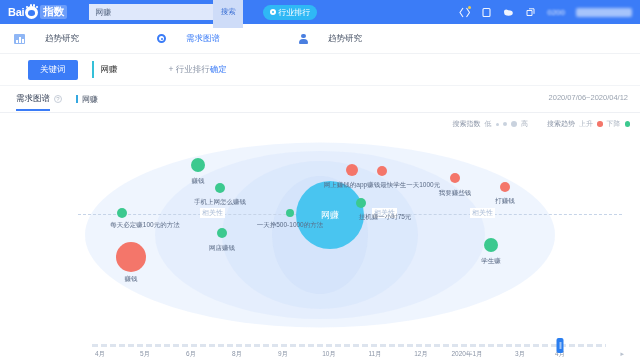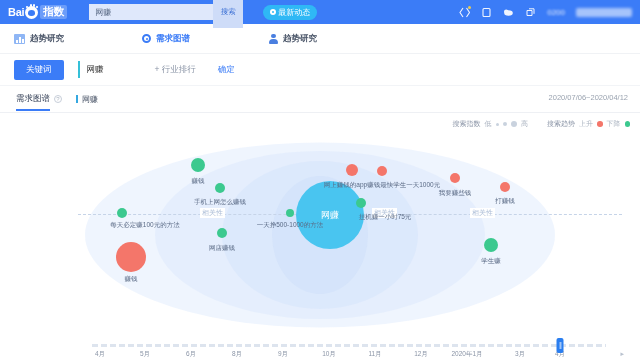--- a/index.html
+++ b/index.html
@@ -108,21 +108,21 @@
     width: 56px; height: 9px; background: rgba(255,255,255,0.55);
     filter: blur(1.6px); border-radius: 2px;
   }
 
   
   .modbar {
     height: 30px; display: flex; align-items: center;
     background: #fff; border-bottom: 1px solid #f0f2f5;
     padding-left: 14px; gap: 78px;
   }
-  .modtab { display: flex; align-items: center; gap: 5px; cursor: pointer; font-weight: bold; }
+  .modtab { display: flex; align-items: center; gap: 20px; cursor: pointer; }
   .modtab-label { font-size: 8.5px; color: #4a5568; }
   .modtab.active .modtab-label { color: #3b7cf7; }
   .mico-trend {
     width: 11px; height: 10px; position: relative;
     background: linear-gradient(to top, #8fb6f5 0%, #8fb6f5 100%);
     border-radius: 1px; overflow: hidden;
   }
   .mico-trend i {
     position:absolute; bottom:1px; width:2px; background:#fff;
   }
@@ -146,41 +146,41 @@
     width:4.5px; height:4.5px; border-radius:50%; background:#4a7fe0;
   }
   .mico-person::after {
     content:""; position:absolute; left:0.5px; top:5px;
     width:9px; height:5px; border-radius: 4px 4px 1px 1px; background:#4a7fe0;
   }
 
   
   .kwrow {
     height: 32px; display: flex; align-items: center;
-    padding-left: 14px; gap: 0; background:#fff;
+    padding-left: 28px; gap: 0; background:#fff;
     border-bottom: 1px solid #f2f4f7;
   }
   .kw-btn {
     background: #3b7cf7; color: #fff; font-size: 8.5px;
     padding: 4px 12px; border-radius: 2px; cursor: pointer;
     border: none;
   }
   .kw-field {
     margin-left: 14px; display: flex; align-items: center;
     border-left: 2px solid #35c0d8; padding-left: 7px; height: 17px;
   }
   .kw-field input {
     border: none; outline: none; font-size: 8.5px; color: #333;
     width: 64px; font-family: "Liberation Sans", sans-serif;
   }
   .kw-add {
     font-size: 8.5px; color: #8a94a6; cursor: pointer; margin-left: 4px;
   }
   .kw-ok {
-    font-size: 8.5px; color: #3b7cf7; cursor: pointer; margin-left: 22px;
+    font-size: 8.5px; color: #3b7cf7; cursor: pointer; 
   }
 
   
   .subrow {
     height: 27px; display: flex; align-items: center;
     padding-left: 16px; position: relative;
     border-bottom: 1px solid #eef0f4;
     background: #fff;
   }
   .subtab {
@@ -315,21 +315,21 @@
     </div>
 
     <div class="search-wrap">
       <input class="search-box" type="text" value="网赚" style="">
       <button class="search-btn">搜索</button>
     </div>
 
 
     <div class="rank-pill">
       <span class="dot"></span>
-      <span>最新动态</span>
+      <span>行业排行</span>
     </div>
 
     <div class="top-right">
       <span class="ticon">
         <svg width="11" height="11" viewBox="0 0 11 11">
           <path d="M4 1 L1 5.5 L4 10" stroke="#fff" stroke-width="1.1" fill="none"></path>
           <path d="M7.5 1 L10.5 5.5 L7.5 10" stroke="#fff" stroke-width="1.1" fill="none"></path>
         </svg>
         <i class="badge-dot"></i>
       </span>

